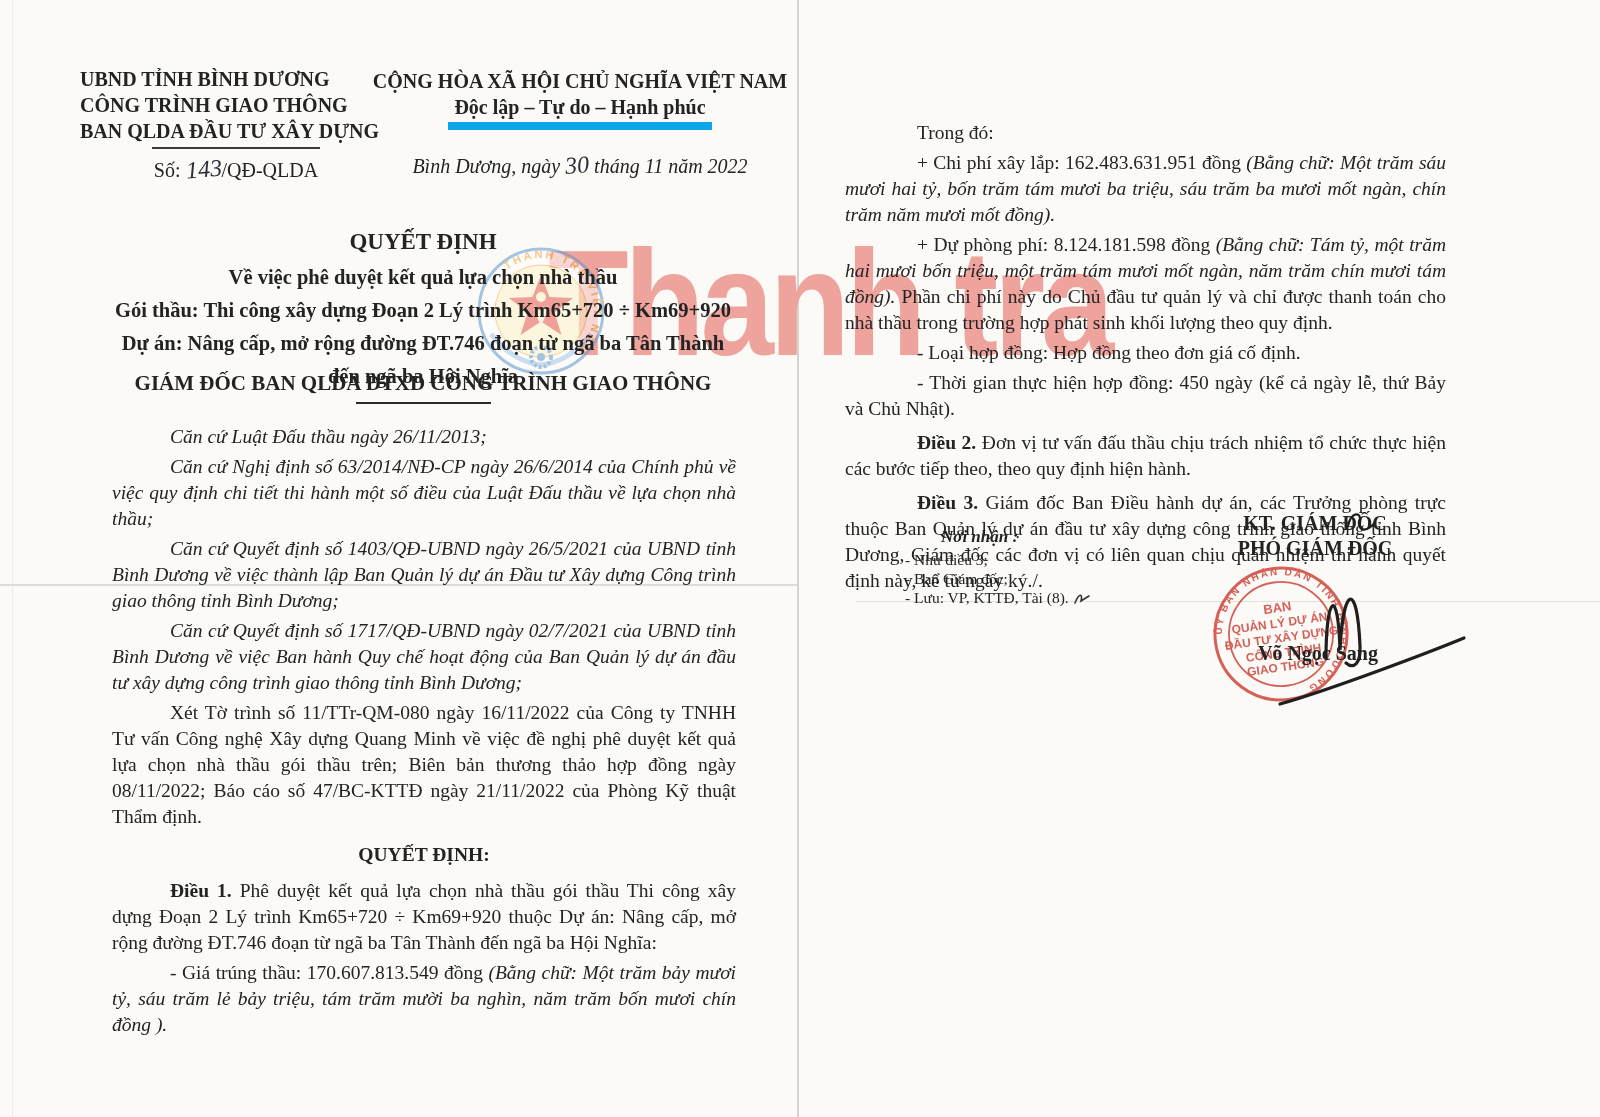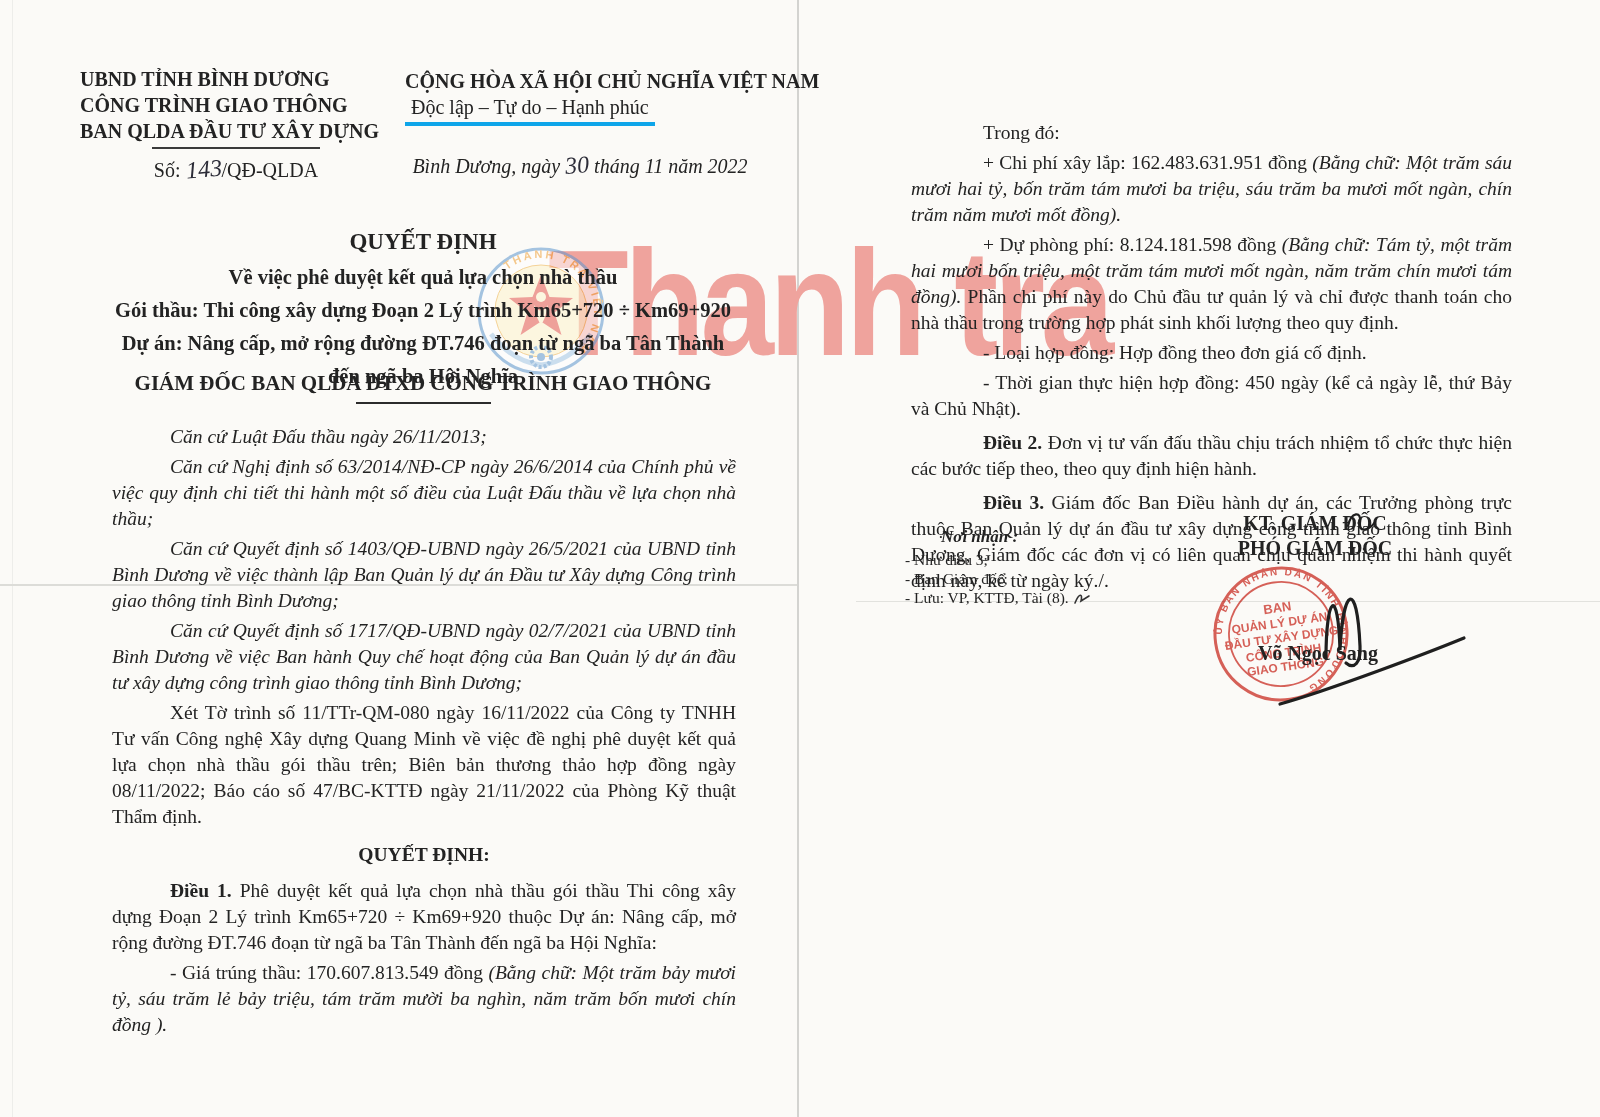--- a/index.html
+++ b/index.html
@@ -16,32 +16,32 @@
            font-weight:800;font-size:150px;line-height:1;color:#efa39d;letter-spacing:-5px;
            transform:scaleX(.88);transform-origin:left top;white-space:nowrap;pointer-events:none;}
   .wm-emblem{left:471px;top:241px;z-index:1;opacity:.55;pointer-events:none;}
   .ink{z-index:2;}
   
   .org{left:80px;top:66px;width:312px;text-align:left;font-weight:700;font-size:20px;line-height:26px;}
   .org .l1{font-weight:600;}
   .org-underline{display:block;width:168px;height:2px;background:#3a3a3a;margin:3px auto 0;}
   .doc-no{left:80px;top:156px;width:312px;text-align:center;font-size:20px;}
   .hand{display:inline-block;font-style:italic;font-size:24px;transform:rotate(-5deg);color:#2c2c38;}
-  .national{left:365px;top:70px;width:430px;margin-left:40px;}
+  .national{left:365px;top:70px;width:430px;text-align:center;}
   .national .l1{font-weight:700;font-size:20px;}
-  .national .l2{display:inline-block;font-weight:400;font-size:20px;margin-top:3px;
-                border-bottom:4px solid #0ea5e9;padding:0 6px 3px;}
+  .national .l2{display:inline-block;font-weight:700;font-size:20px;margin-top:3px;
+                border-bottom:8px solid #0ea5e9;padding:0 6px 3px;}
   .dateline{left:365px;top:152px;width:430px;text-align:center;font-style:italic;font-size:20px;}
   .title-block{left:98px;top:196px;width:650px;text-align:center;margin-top:33px;}
   .title-block .t{font-weight:700;font-size:23px;}
   .title-block .s{font-weight:700;font-size:20.5px;line-height:33px;}
   .title-rule{width:135px;height:2px;background:#2b2b2b;margin:9px auto 0;}
   .issuer{left:98px;top:371px;width:650px;text-align:center;font-weight:700;font-size:21px;}
   .body-left{left:112px;top:424px;width:624px;}
-  .body-right{left:911px;top:120px;width:601px;}
+  .body-right{left:845px;top:120px;width:601px;}
   .body-left p,.body-right p{margin:0 0 4px;font-size:19.5px;line-height:26px;
       text-align:justify;text-indent:58px;}
   .body-right p{text-indent:72px;}
   .recital{font-style:italic;}
   .decides{text-align:center !important;text-indent:0 !important;font-weight:700;font-size:20.5px;
            margin:12px 0 10px !important;}
   .winner{margin-left:52px !important;width:560px;text-indent:6px !important;text-align:left !important;}
   .it{font-style:italic;}
   .b{font-weight:700;}
   

